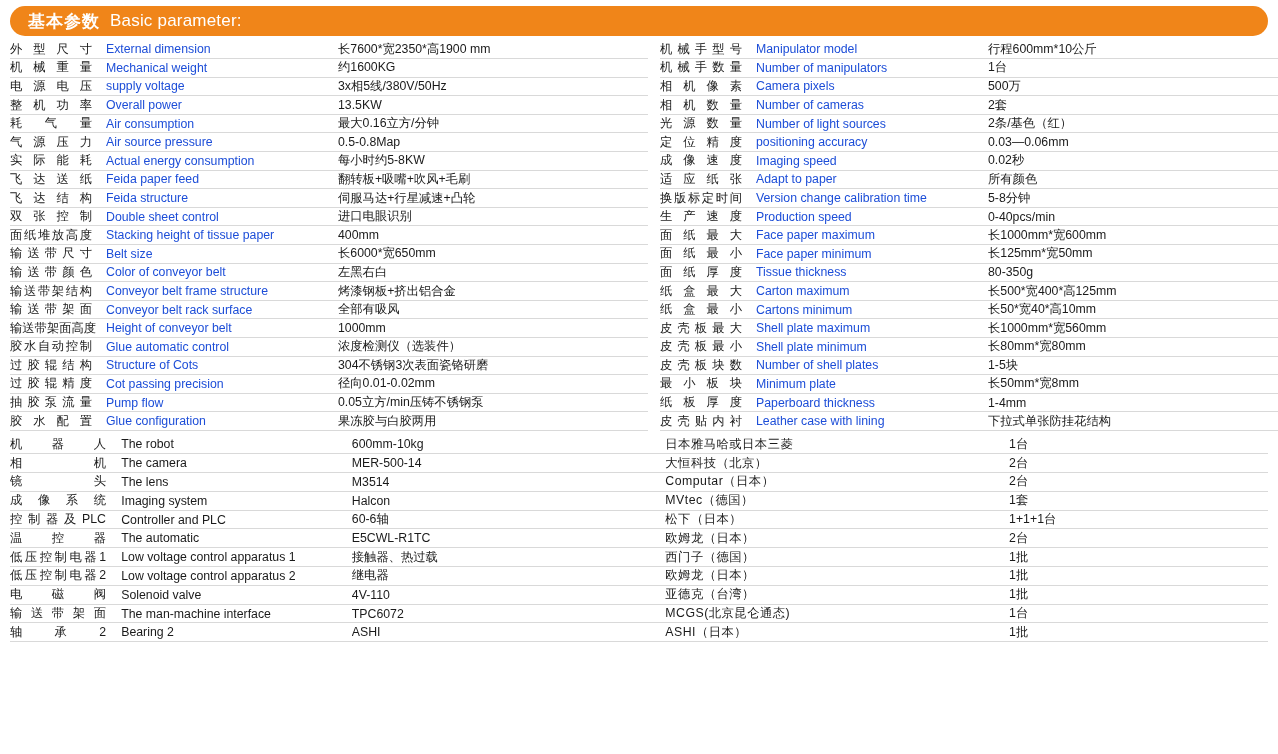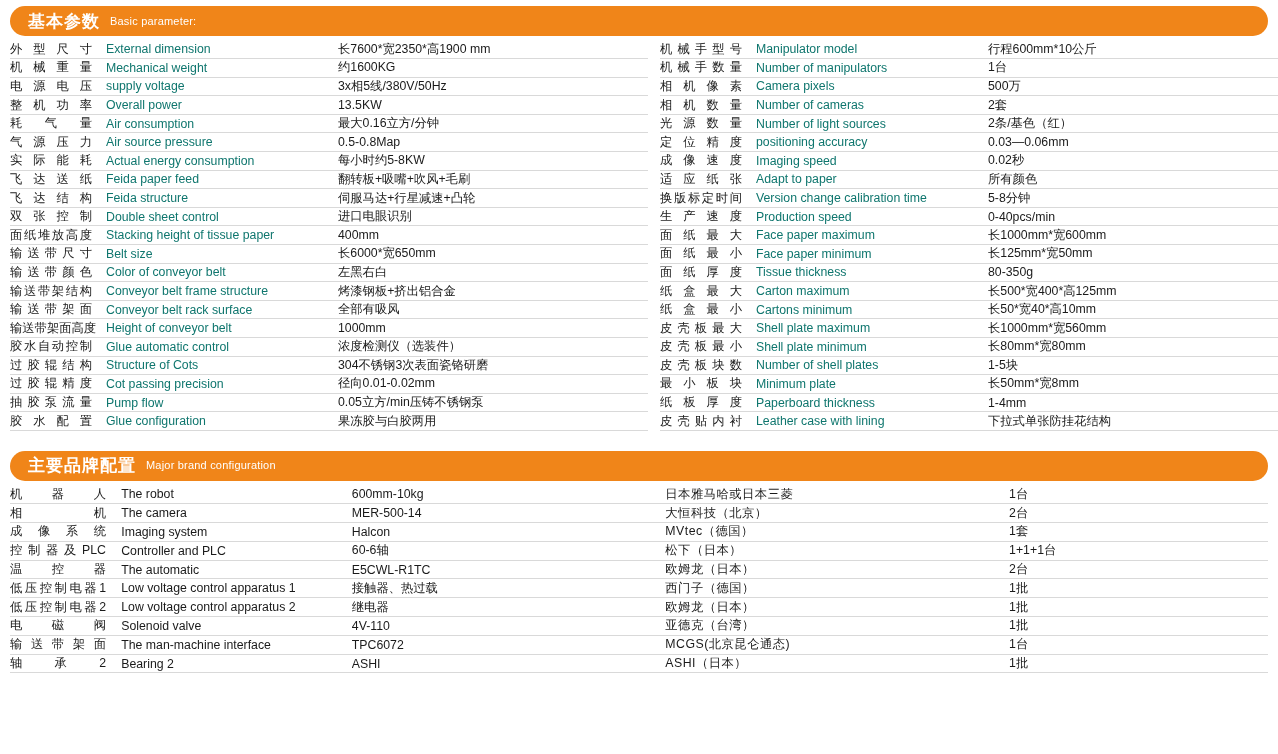--- a/index.html
+++ b/index.html
@@ -23,21 +23,21 @@
     padding-left: 18px;
     margin: 6px 10px 0 10px;
     color: #ffffff;
   }
   .section-bar .cn {
     font-size: 17px;
     font-weight: bold;
     letter-spacing: 1px;
   }
   .section-bar .en {
-    font-size: 11px;
+    font-size: 17px;
     margin-left: 10px;
     font-weight: normal;
     letter-spacing: 0.2px;
     padding-bottom: 1px;
   }
 
   
   table.spec {
     width: 1258px;
     margin: 4px 10px 0 10px;
@@ -60,21 +60,21 @@
   }
   .lbl-cn span.j {
     display: inline-block;
     width: 82px;
     text-align: justify;
     text-align-last: justify;
   }
   .lbl-en {
     width: 232px;
     padding-left: 6px;
-    color: #0f766e;
+    color: #1d4ed8;
     font-size: 11.6px;
   }
   .val {
     width: 310px;
     padding-left: 4px;
     font-size: 12.2px;
   }
   .gap { width: 12px; border-bottom: none !important; }
 
   
@@ -299,42 +299,45 @@
           <td class="lbl-en">Glue configuration</td>
           <td class="val">果冻胶与白胶两用</td>
           <td class="gap"></td>
           <td class="lbl-cn"><span class="j">皮壳贴内衬</span></td>
           <td class="lbl-en">Leather case with lining</td>
           <td class="val">下拉式单张防挂花结构</td>
         </tr>
       </tbody>
   </table>
 
-  <div class="section-bar sec2">
-    <span class="cn">主要品牌配置</span>
-    <span class="en">Major brand configuration</span>
-  </div>
 
   <table class="brand">
     <tbody id="brand-body">
         <tr>
           <td class="b-cn"><span class="j">机器人</span></td>
           <td class="b-en">The robot</td>
           <td class="b-model">600mm-10kg</td>
           <td class="b-brand">日本雅马哈或日本三菱</td>
           <td class="b-qty">1台</td>
         </tr>
         <tr>
           <td class="b-cn"><span class="j">相机</span></td>
           <td class="b-en">The camera</td>
           <td class="b-model">MER-500-14</td>
           <td class="b-brand">大恒科技（北京）</td>
           <td class="b-qty">2台</td>
         </tr>
         <tr>
+          <td class="b-cn"><span class="j">镜头</span></td>
+          <td class="b-en">The lens</td>
+          <td class="b-model">M3514</td>
+          <td class="b-brand">Computar（日本）</td>
+          <td class="b-qty">2台</td>
+        </tr>
+        <tr>
           <td class="b-cn"><span class="j">成像系统</span></td>
           <td class="b-en">Imaging system</td>
           <td class="b-model">Halcon</td>
           <td class="b-brand">MVtec（德国）</td>
           <td class="b-qty">1套</td>
         </tr>
         <tr>
           <td class="b-cn"><span class="j">控制器及PLC</span></td>
           <td class="b-en">Controller and PLC</td>
           <td class="b-model">60-6轴</td>

